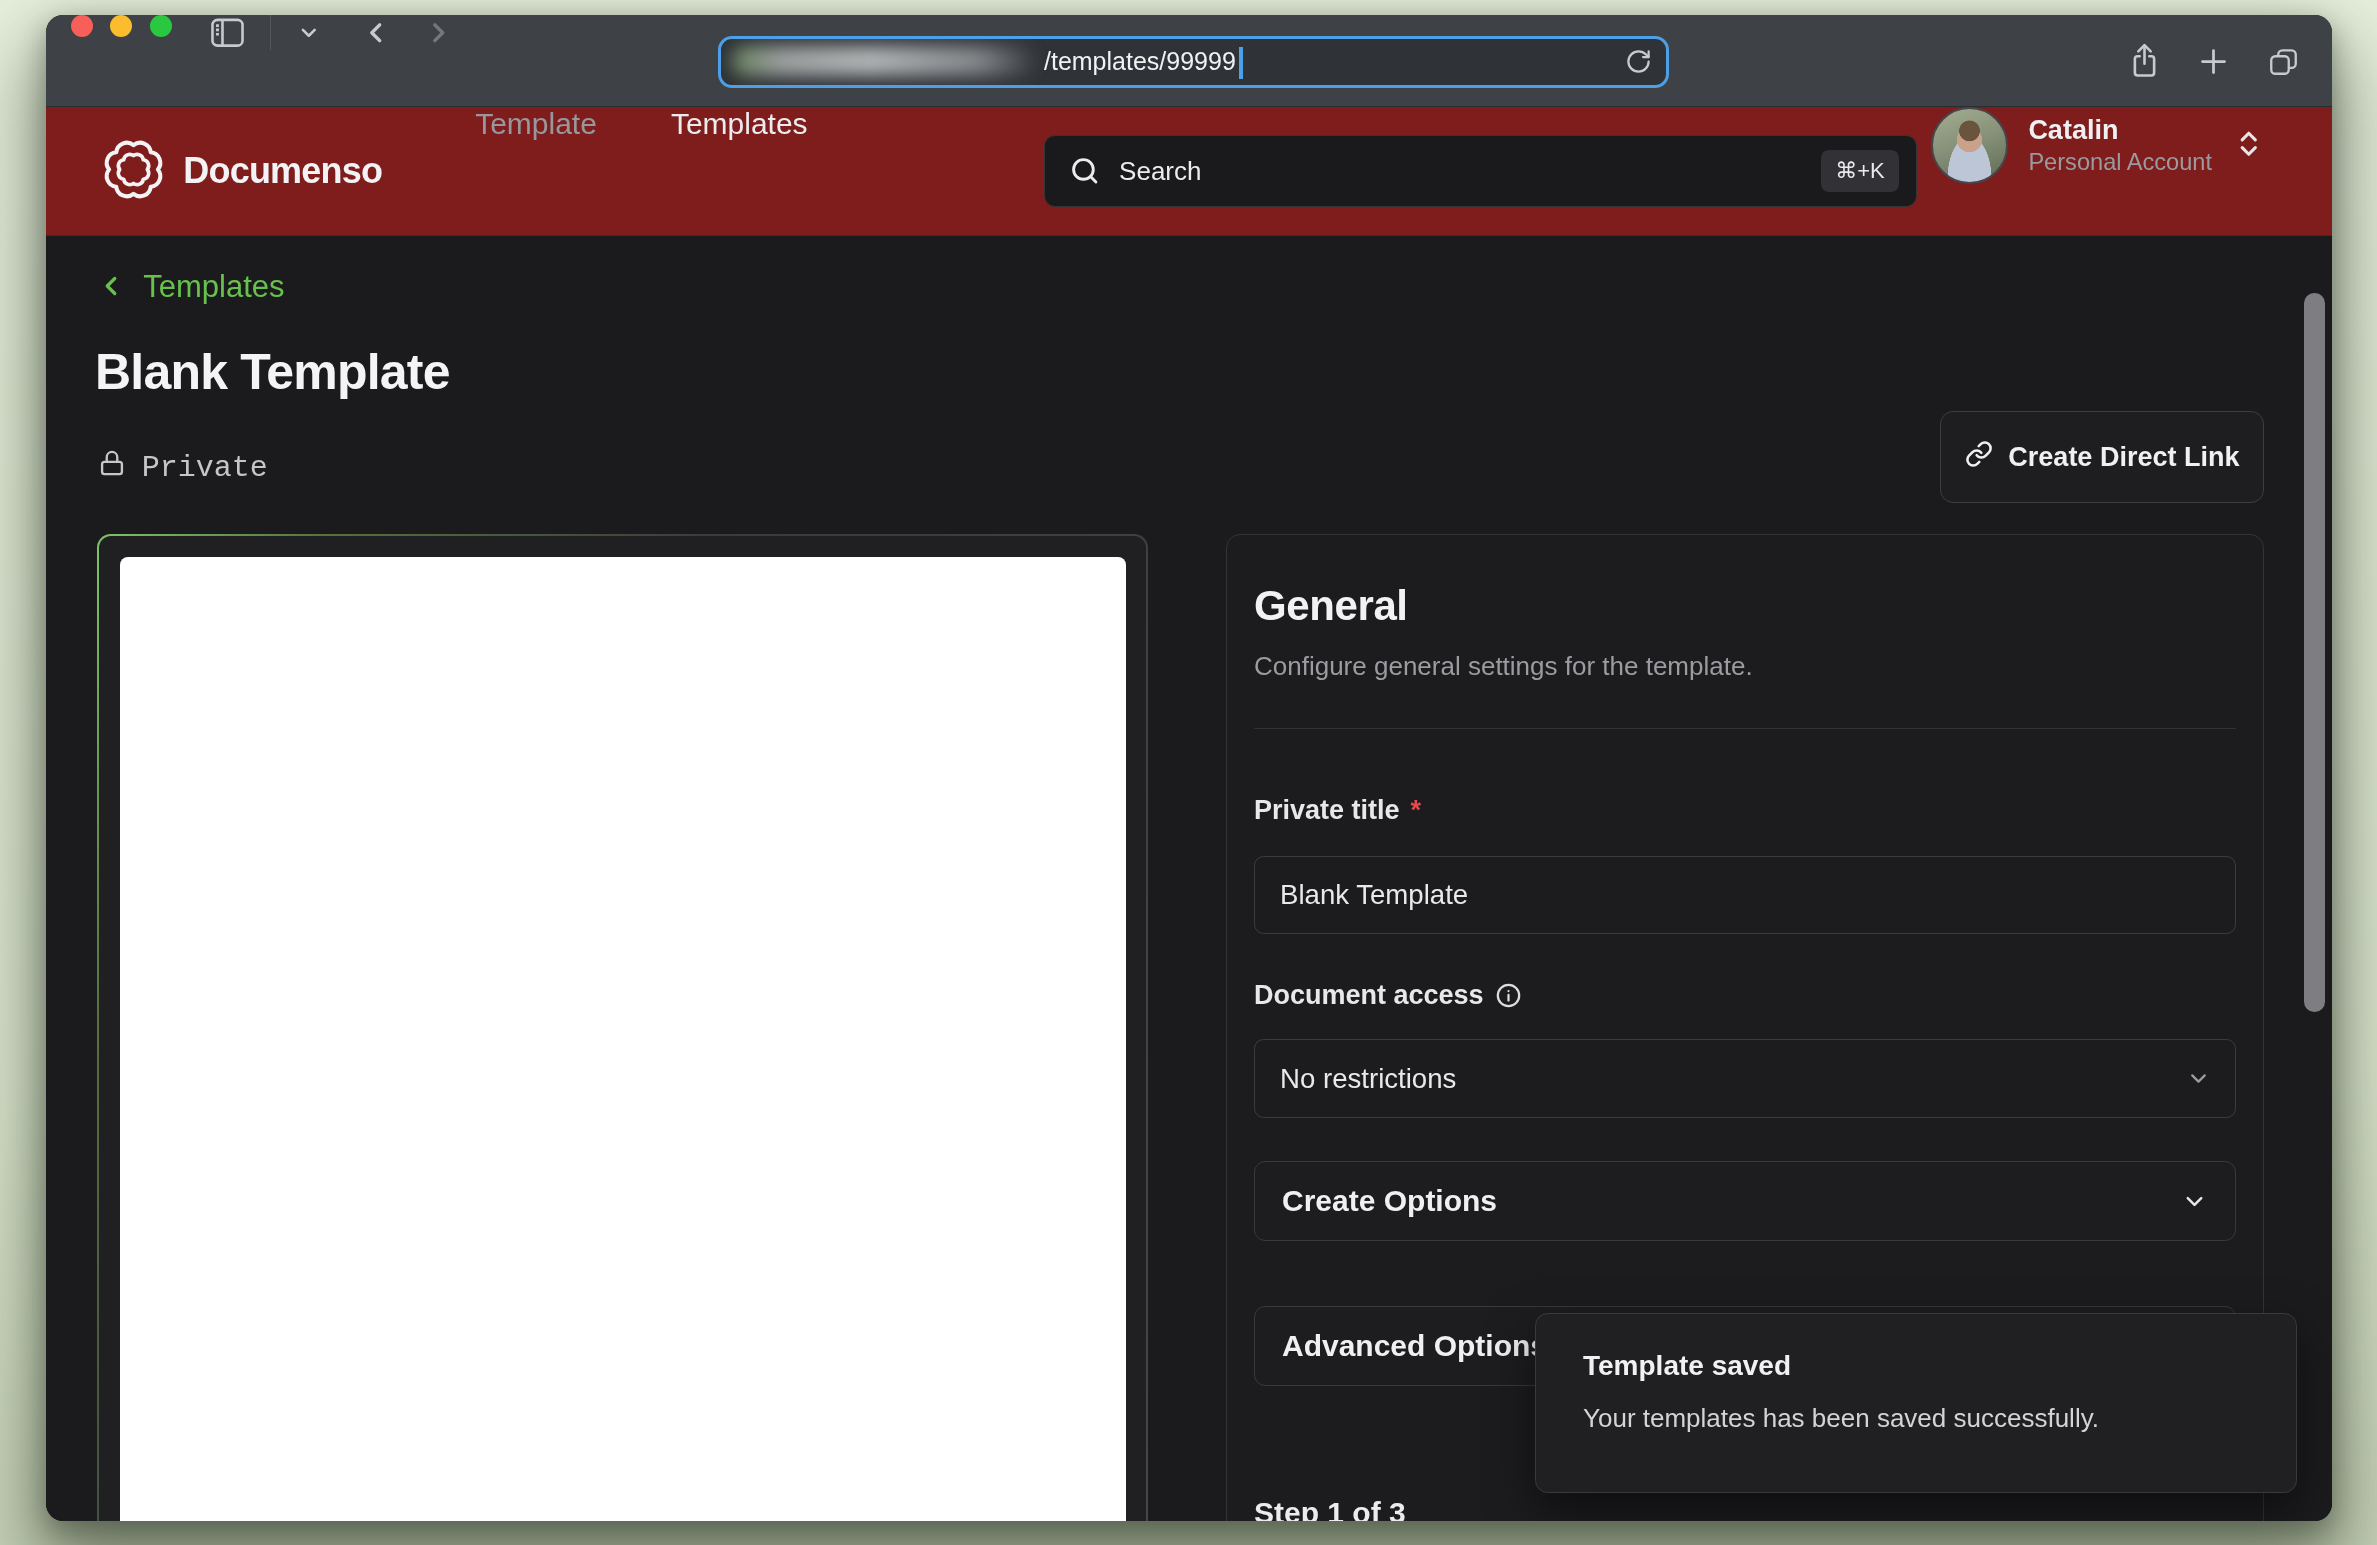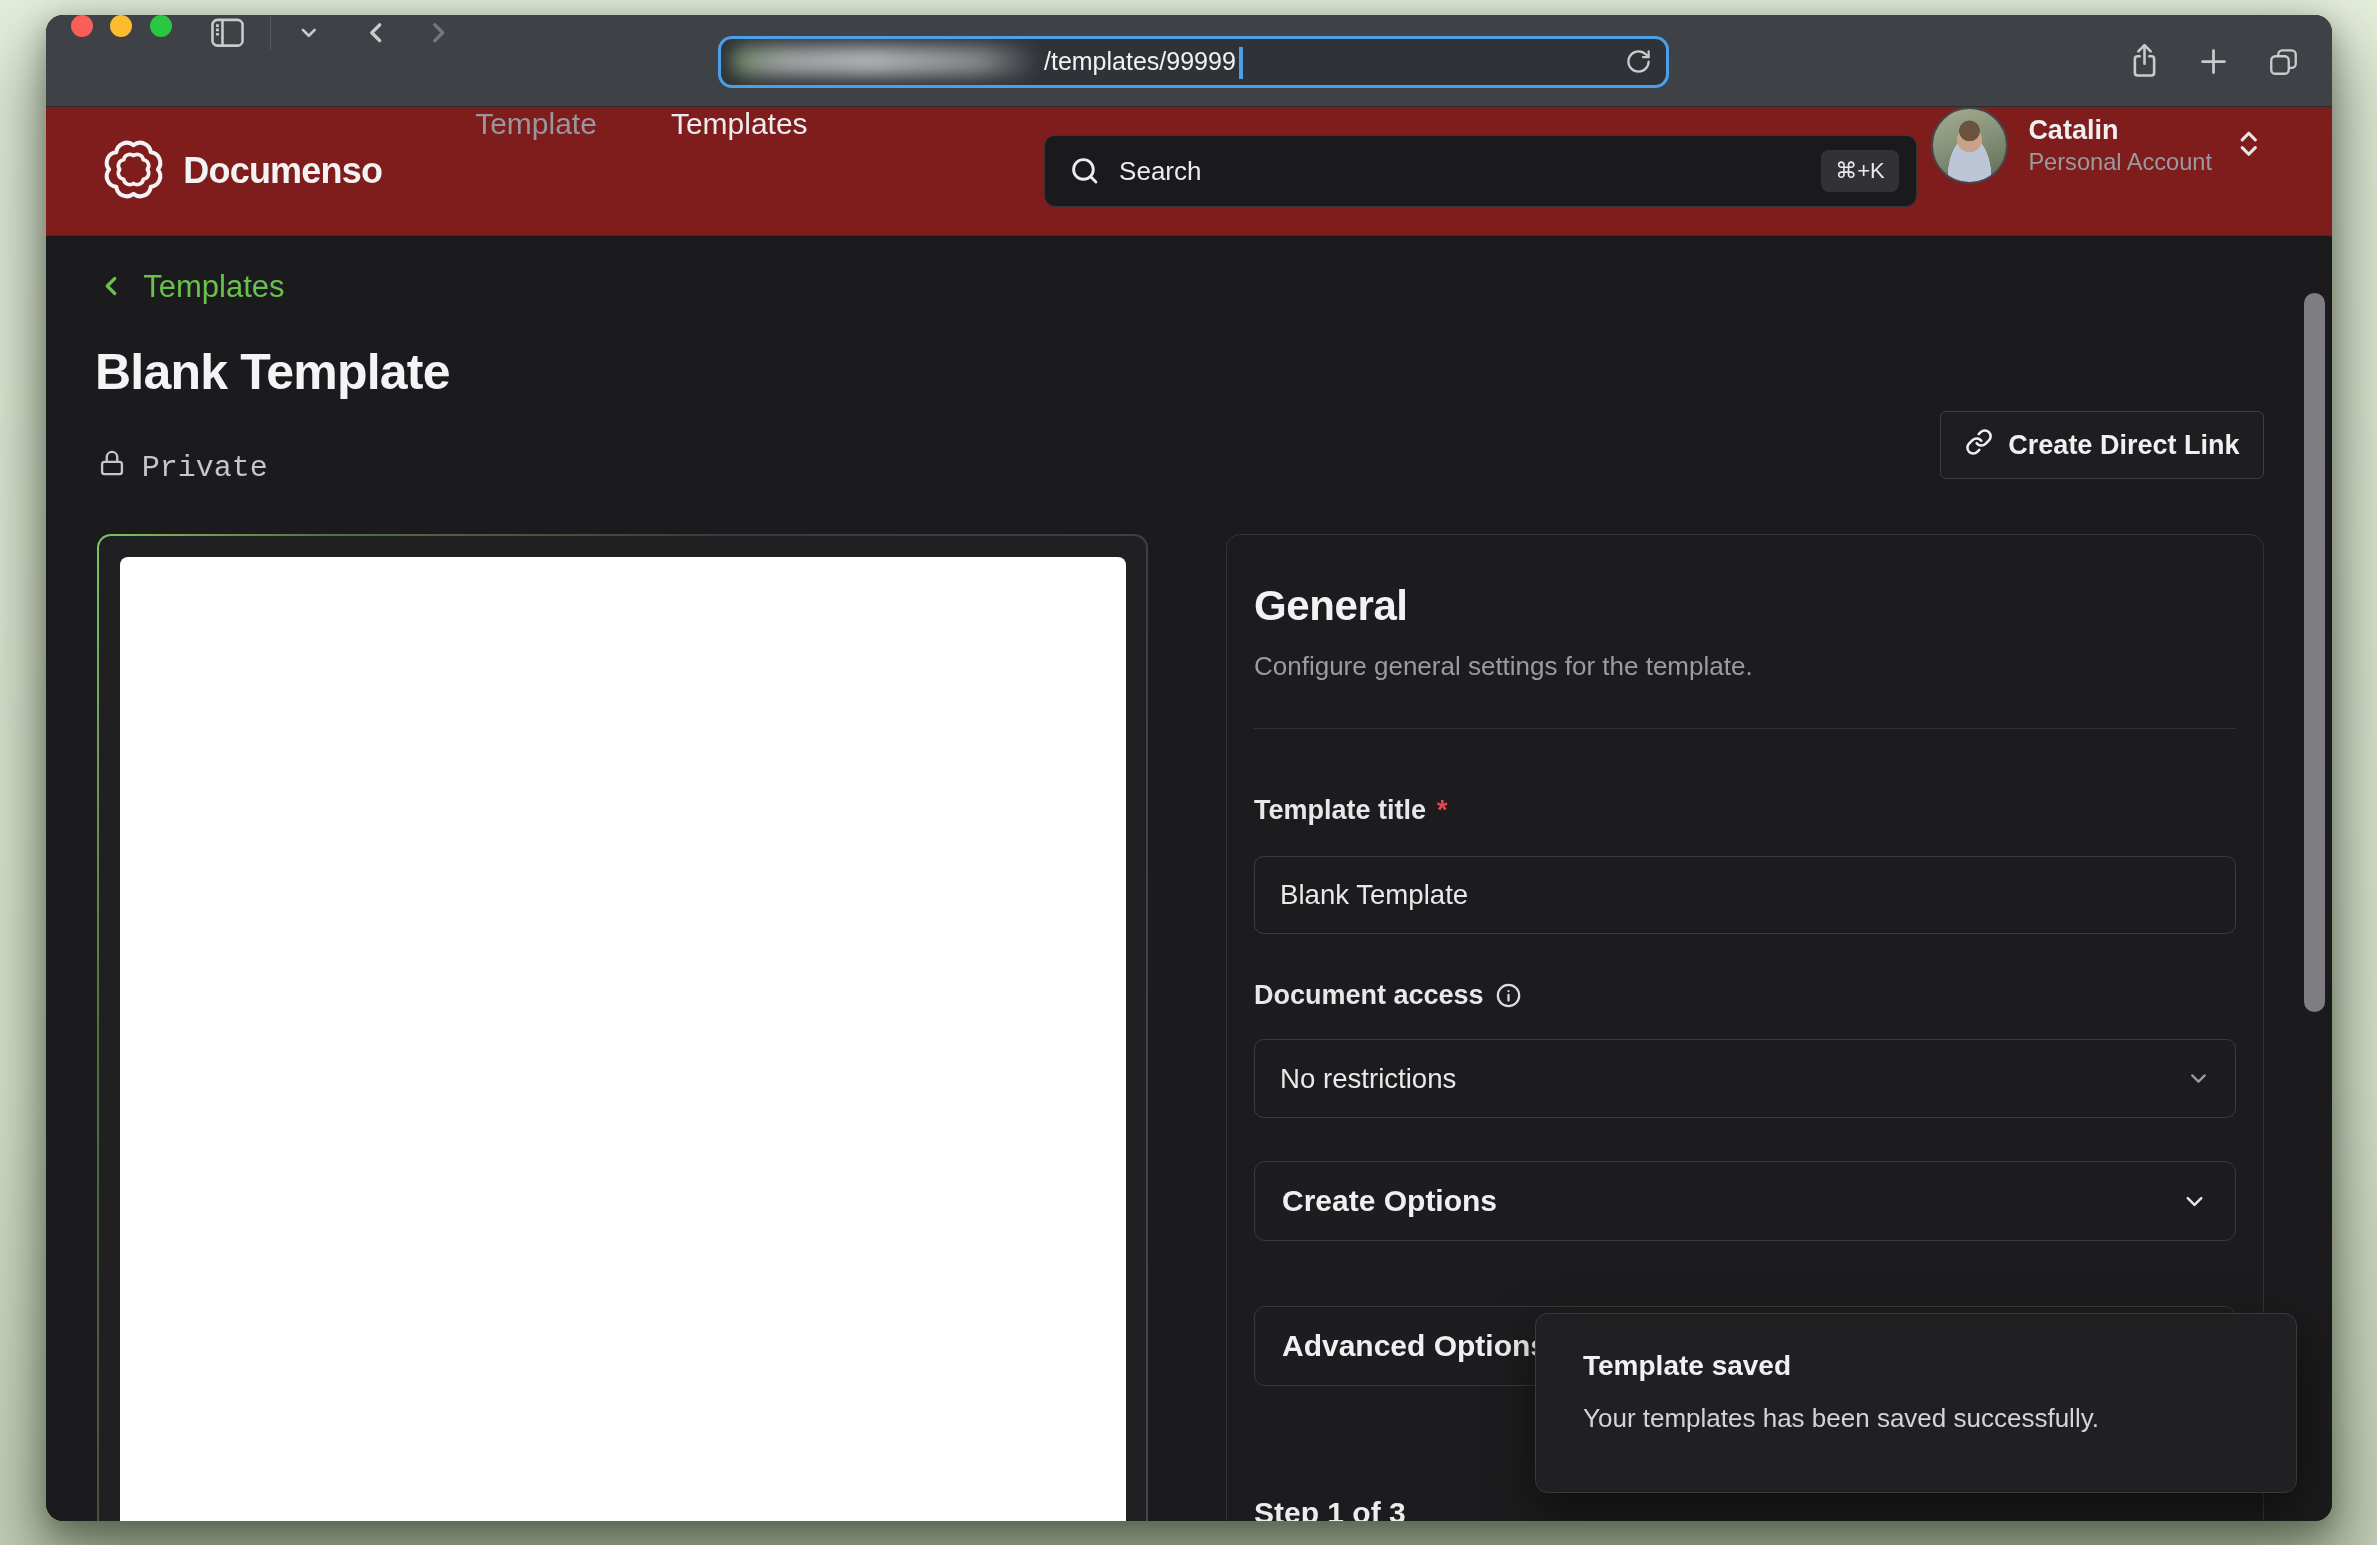--- a/index.html
+++ b/index.html
@@ -81,22 +81,22 @@
   
   .content { flex:1; background:#1b1b1d; position:relative; overflow:hidden; }
   .breadcrumb {
     position:absolute; left:50px; top:33px; display:flex; align-items:center; gap:17.3px;
     color:var(--green); cursor:pointer;
   }
   .breadcrumb-label { font-size:31px; font-weight:500; }
   .page-title { position:absolute; left:49px; top:107px; color:#f4f4f6; font-size:50px; font-weight:bold; letter-spacing:-0.8px; }
   .visibility { position:absolute; left:52px; top:213px; display:flex; align-items:center; gap:15.8px; color:#c6c6c9; font-size:30px;font-family:Liberation Mono, monospace; }
   .direct-link-btn {
-    position:absolute; left:1894px; top:175px; width:324px; height:68px;
-    border:1.6px solid #3e3e41; border-radius:6px; background:#1e1e20;
+    position:absolute; left:1894px; top:175px; width:324px; height:92px;
+    border:1.6px solid #3e3e41; border-radius:13px; background:#1e1e20;
     display:flex; align-items:center; justify-content:center; gap:15.8px;
     color:#f0f0f2; font-size:27px; font-weight:600; cursor:pointer;
   }
   .preview-card {
     position:absolute; left:51px; top:298px; width:1051px; height:1276px;
     border-radius:14px; border:2.4px solid transparent;
     background:linear-gradient(#202022,#202022) padding-box,
                linear-gradient(115deg,#7fc468 0%,#56713f 14%,#3a3a3d 38%,#48484b 100%) border-box;
   }
   .doc-page {
@@ -295,21 +295,21 @@
     <div class="preview-card">
       <div class="doc-page"></div>
     </div>
 
     <div class="panel-card">
       <div class="panel-title">General</div>
       <div class="panel-sub">Configure general settings for the template.</div>
       <div class="panel-divider"></div>
 
       <div class="field-label">
-        <span>Template title</span>
+        <span>Private title</span>
         <span class="req">*</span>
       </div>
       <input class="text-input" type="text" value="Blank Template" style="">
 
       <div class="field-label label-row">
         <span>Document access</span>
         <span class="info-icon">
           <svg width="27" height="27" viewBox="0 0 24 24" fill="none" stroke="currentColor" stroke-width="2" stroke-linecap="round">
               <circle cx="12" cy="12" r="9.5"></circle>
               <path d="M12 16.5v-5"></path>

